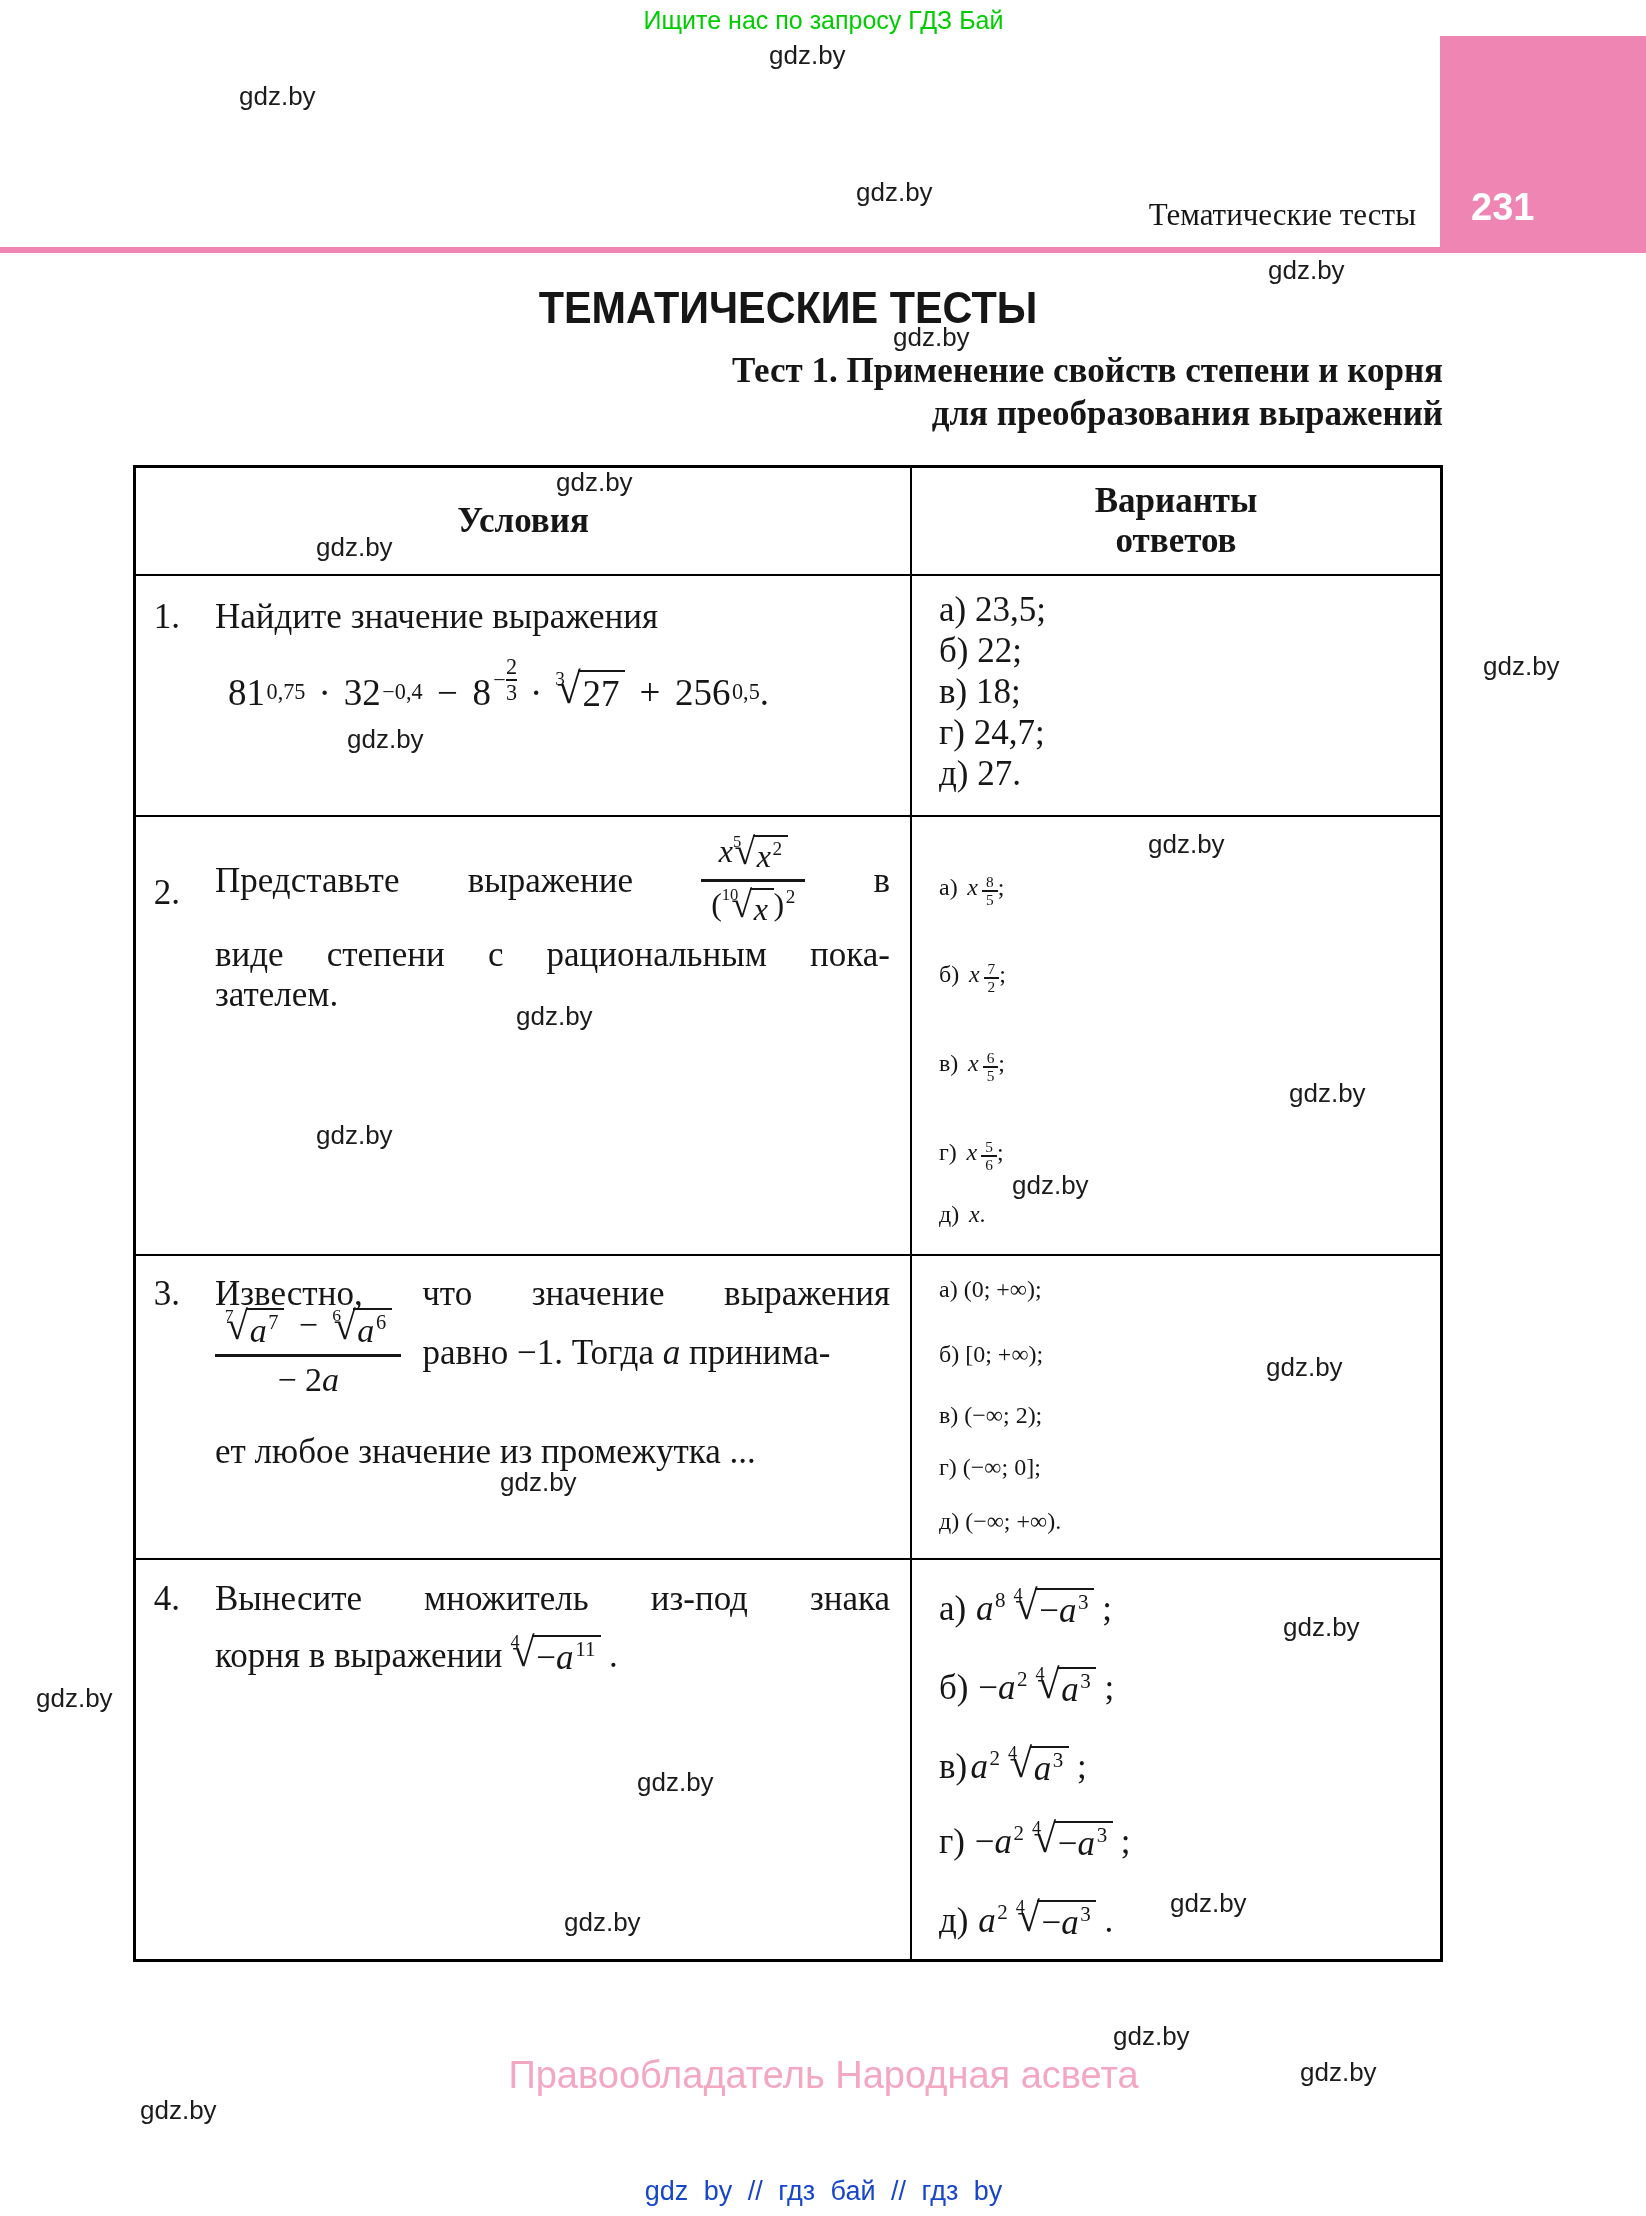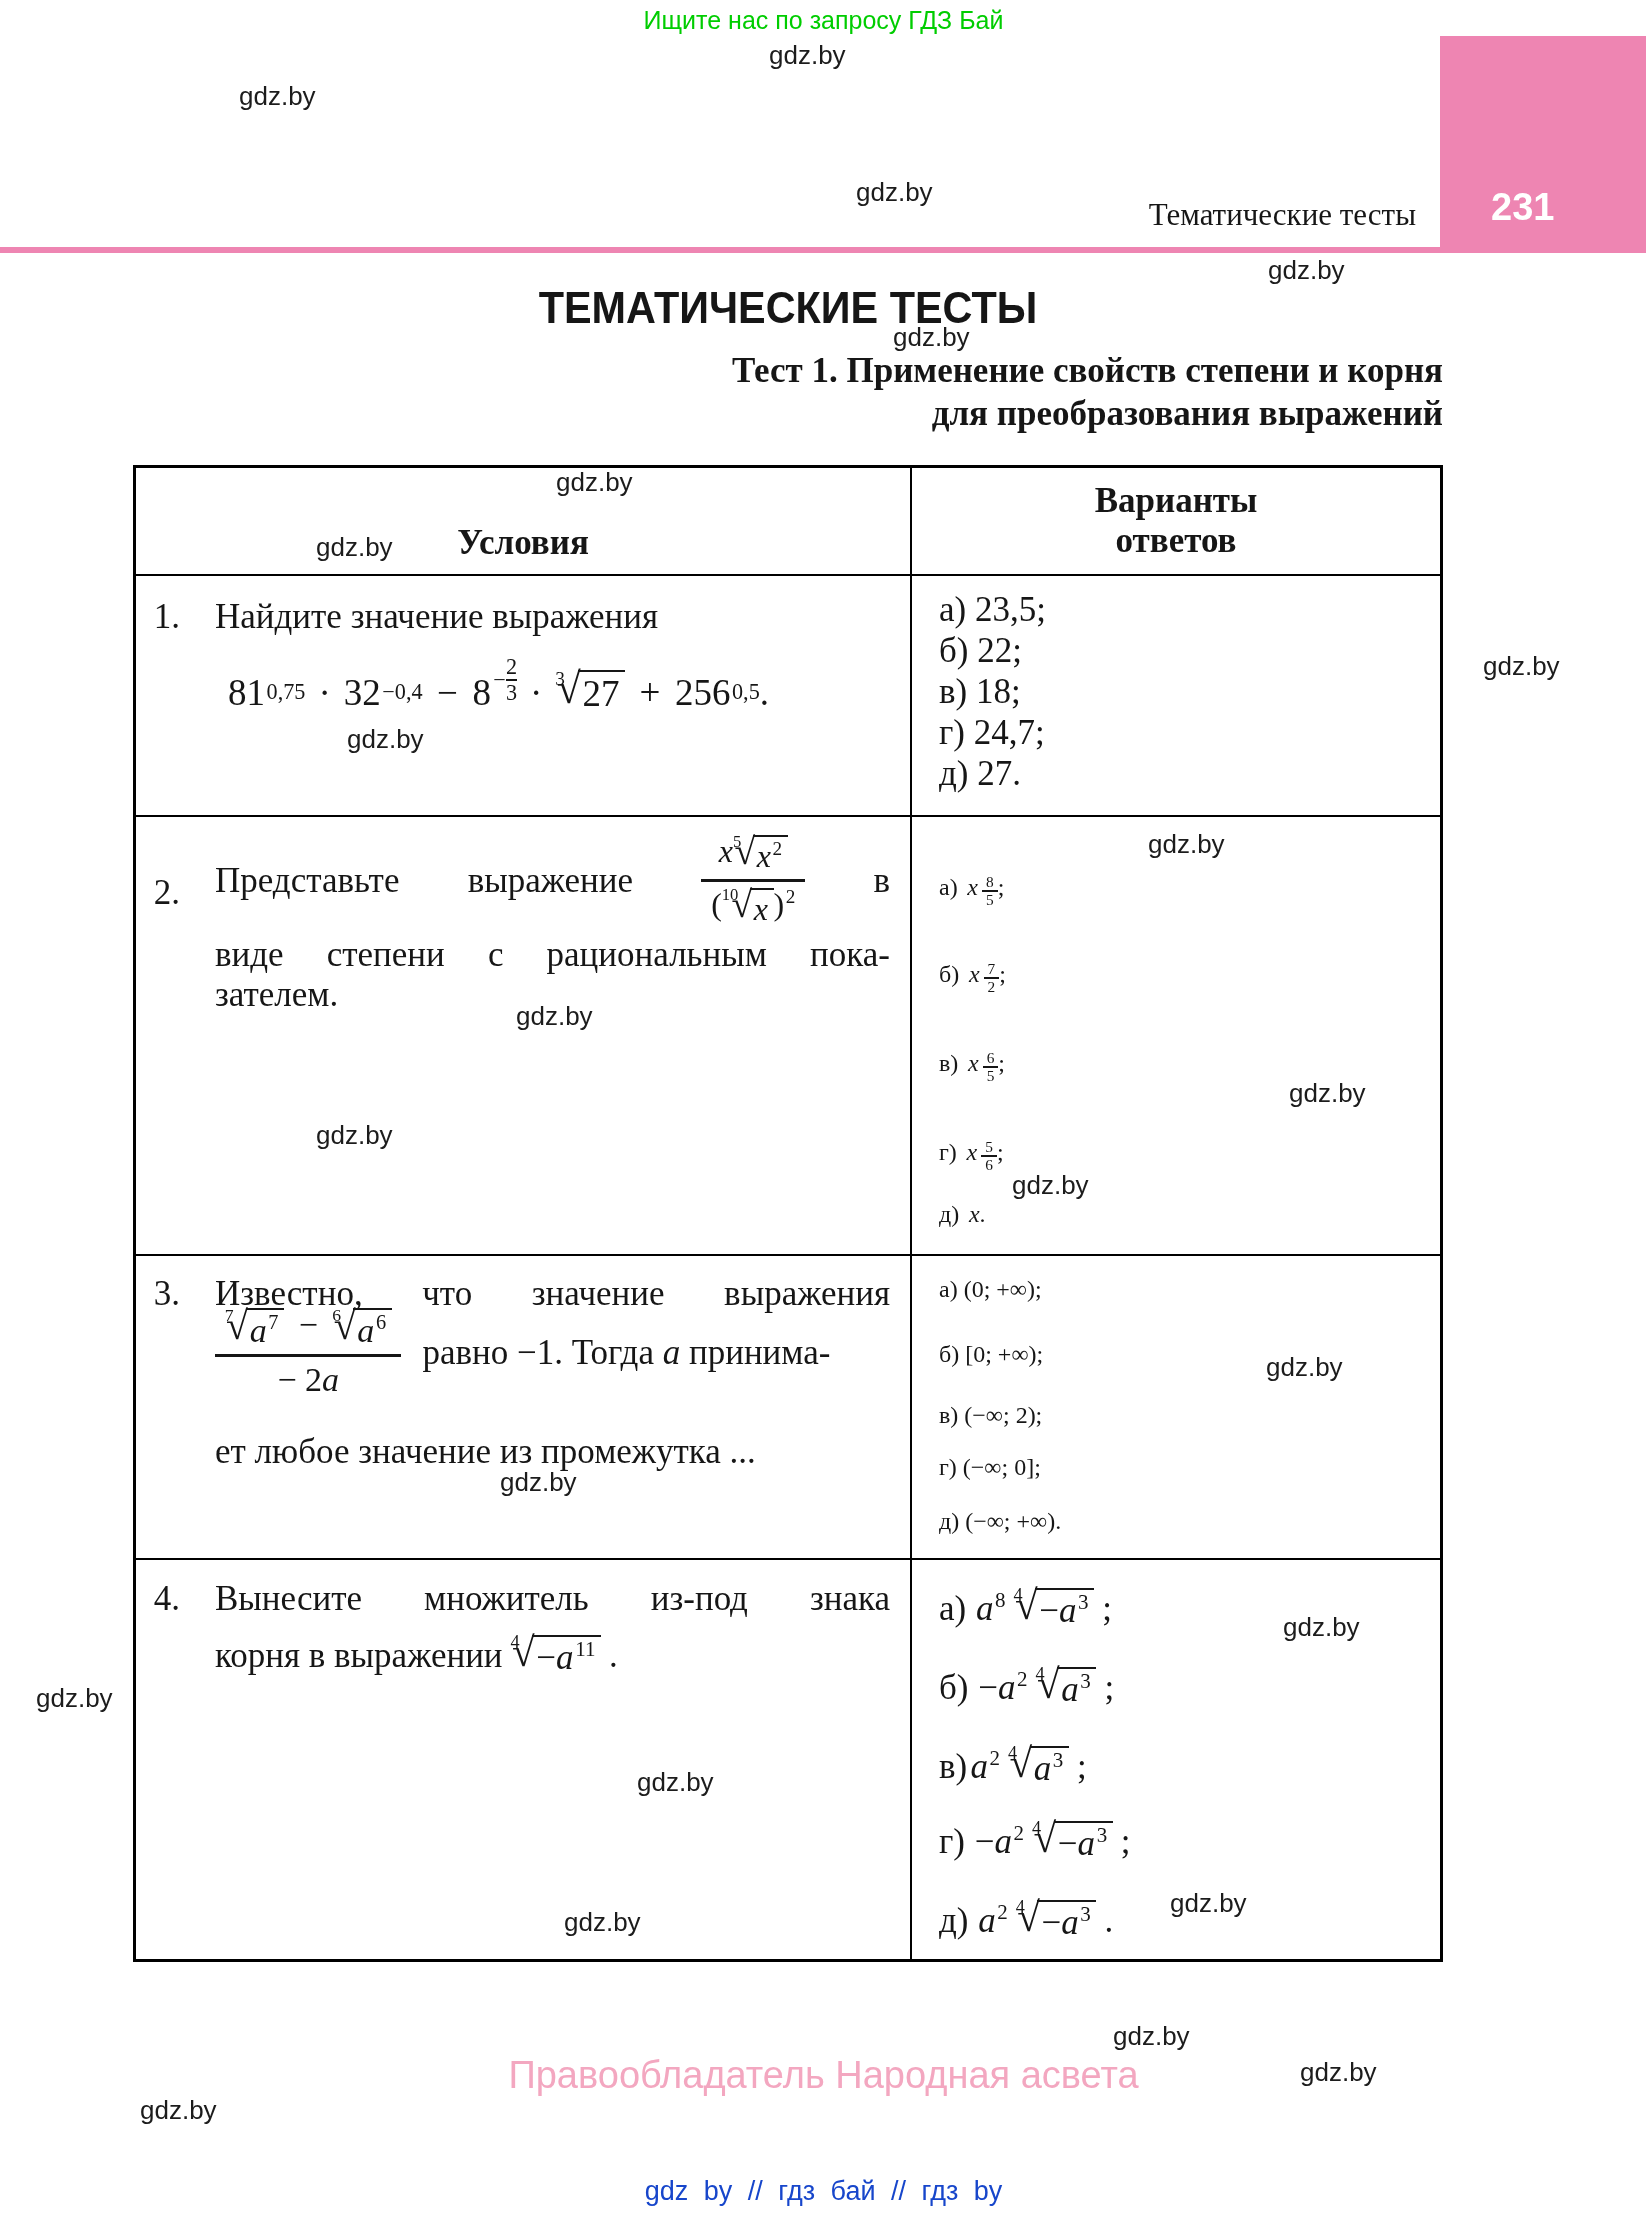--- a/index.html
+++ b/index.html
@@ -9,38 +9,38 @@
   
   .wm{position:absolute;font-family:"Liberation Sans",sans-serif;font-size:26px;
       color:#1c1c1c;white-space:nowrap;}
 
   
   .banner{position:absolute;top:6.4px;left:0;width:100%;text-align:center;
           font-family:"Liberation Sans",sans-serif;font-size:25px;color:#00cd00;}
   .runhead{position:absolute;top:197px;right:231px;font-size:31px;}
   .badge{position:absolute;left:1440px;top:36px;width:206px;height:211px;background:#ee85b2;}
   .badge span{position:absolute;left:31px;bottom:17.7px;color:#fff;
-              font-family:"Liberation Sans",sans-serif;font-weight:bold;font-size:38px;margin-left:20px;}
+              font-family:"Liberation Sans",sans-serif;font-weight:bold;font-size:38px;}
   .pinkline{position:absolute;top:247px;left:0;width:100%;height:6.4px;background:#ee85b2;}
 
   .title{position:absolute;top:282px;left:133px;width:1310px;text-align:center;
          font-family:"Liberation Sans",sans-serif;font-weight:bold;font-size:45px;
          transform:scaleX(.92);}
   .sub{position:absolute;left:133px;width:1310px;text-align:right;
        font-weight:bold;font-size:35px;}
   .sub1{top:351px}.sub2{top:394px}
 
   
   .tbl{position:absolute;left:133px;top:465px;width:1310px;height:1497px;
        border:3.2px solid #000;box-sizing:border-box;}
   .vline{position:absolute;left:774px;top:0;bottom:0;width:2.4px;background:#000;}
   .hline{position:absolute;left:0;right:0;height:2.4px;background:#000;}
 
   .hc1{position:absolute;left:0;top:0;width:774px;height:106px;display:flex;
-       align-items:center;justify-content:center;font-weight:bold;font-size:35px;margin-top:22px;}
+       align-items:center;justify-content:center;font-weight:bold;font-size:35px;}
   .hc2{position:absolute;left:776px;top:0;right:0;height:106px;display:flex;
        flex-direction:column;align-items:center;justify-content:center;
        font-weight:bold;font-size:35px;line-height:40px;}
 
   .qnum{position:absolute;left:17.7px;font-size:35px;}
   .ctext{position:absolute;left:79px;font-size:35px;}
   .jl{text-align:justify;text-align-last:justify;width:675px;}
   .flexline{position:absolute;left:79px;display:flex;align-items:center;font-size:35px;}
 
   .opts1{position:absolute;left:803px;top:121px;font-size:35px;line-height:41px;}

